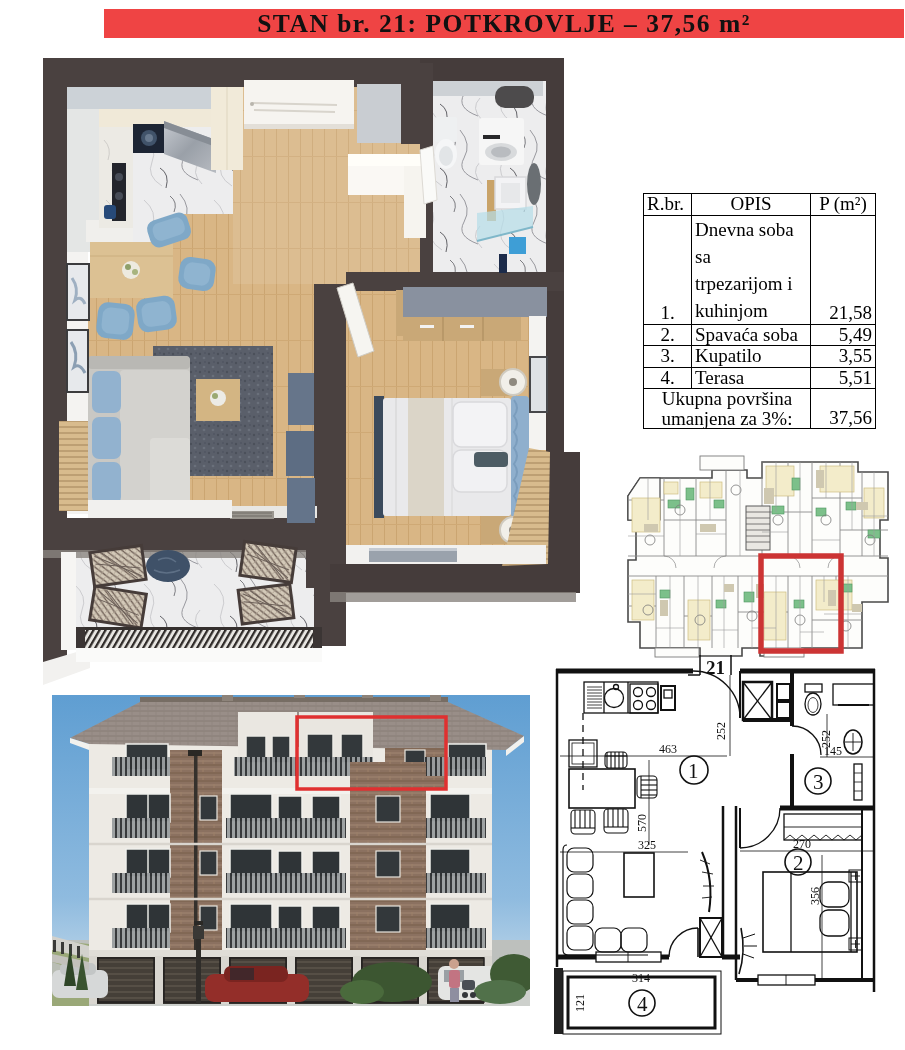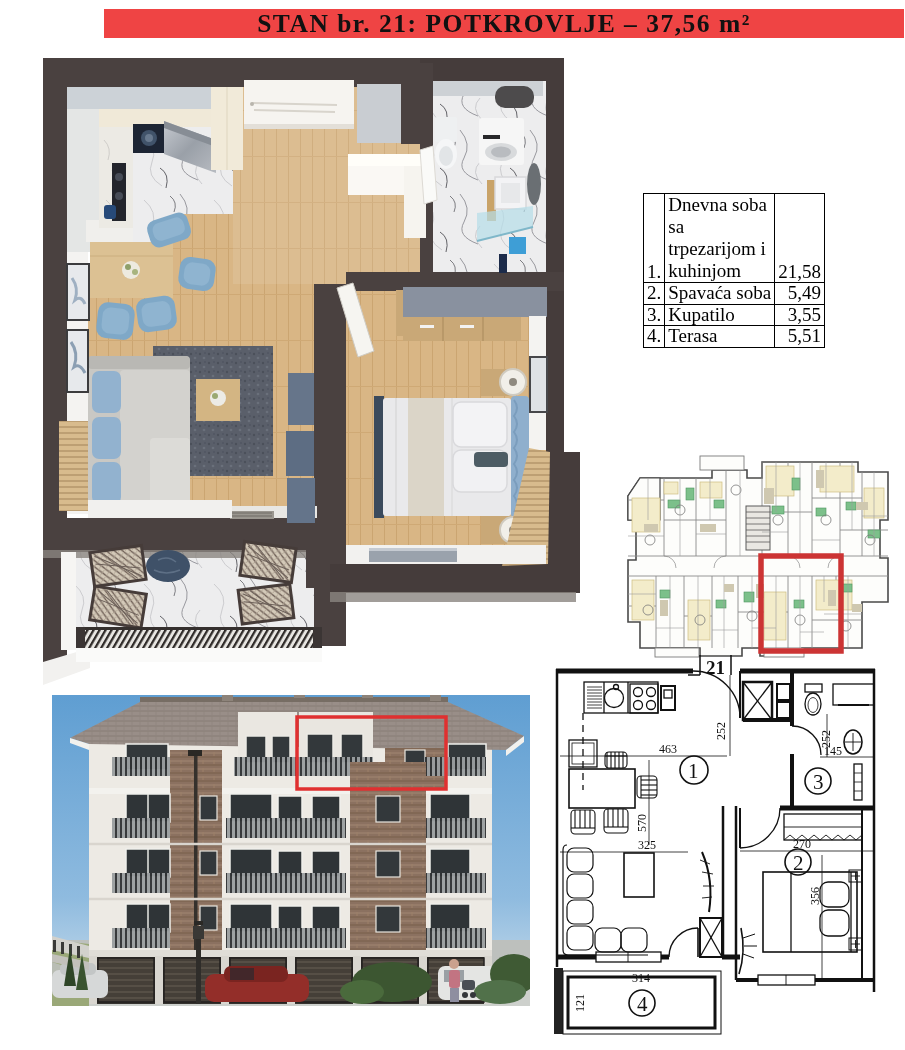--- a/index.html
+++ b/index.html
@@ -13,39 +13,48 @@
     font-size:19px;color:#000;}
   table.area td{border:1.6px solid #000;padding:0 3px;vertical-align:bottom;line-height:20.5px;}
 </style>
 </head>
 <body>
 
 <div class="titlebar">STAN br. 21: POTKROVLJE – 37,56 m²</div>
 
 <table class="area">
   <tbody>
+      <tr>
+    <td style="width:41px;vertical-align:middle;">R.br.</td>
+    <td style="width:112px;text-align:center;vertical-align:middle;">OPIS</td>
+    <td style="width:58px;text-align:center;vertical-align:middle;">P (m²)</td>
+  </tr>
   <tr>
     <td style="text-align:center;">1.</td>
-    <td style="line-height:22px;">Dnevna soba<br>sa<br>trpezarijom i<br>kuhinjom</td>
+    <td style="line-height:27px;">Dnevna soba<br>sa<br>trpezarijom i<br>kuhinjom</td>
     <td style="text-align:right;">21,58</td>
   </tr>
   <tr>
     <td style="text-align:center;">2.</td>
     <td>Spavaća soba</td>
     <td style="text-align:right;">5,49</td>
   </tr>
   <tr>
     <td style="text-align:center;">3.</td>
     <td>Kupatilo</td>
     <td style="text-align:right;border-radius:7px;">3,55</td>
   </tr>
   <tr>
     <td style="text-align:center;">4.</td>
     <td>Terasa</td>
     <td style="text-align:right;">5,51</td>
+  </tr>
+  <tr>
+    <td colspan="2" style="text-align:center;line-height:19.5px;">Ukupna površina<br>umanjena za 3%:</td>
+    <td style="text-align:right;">37,56</td>
   </tr>
 </tbody>
   </table>
 
 <svg class="abs" style="left:30px;top:55px" width="570" height="640" viewBox="30 55 570 640" xmlns="http://www.w3.org/2000/svg">
 <defs>
   <pattern id="wd" width="12" height="92" patternUnits="userSpaceOnUse">
     <rect width="12" height="92" fill="#d9b685"></rect>
     <line x1="0.5" y1="0" x2="0.5" y2="92" stroke="#cba571" stroke-width="1"></line>
     <line x1="0" y1="18.5" x2="12" y2="18.5" stroke="#cfa975" stroke-width="1"></line>

